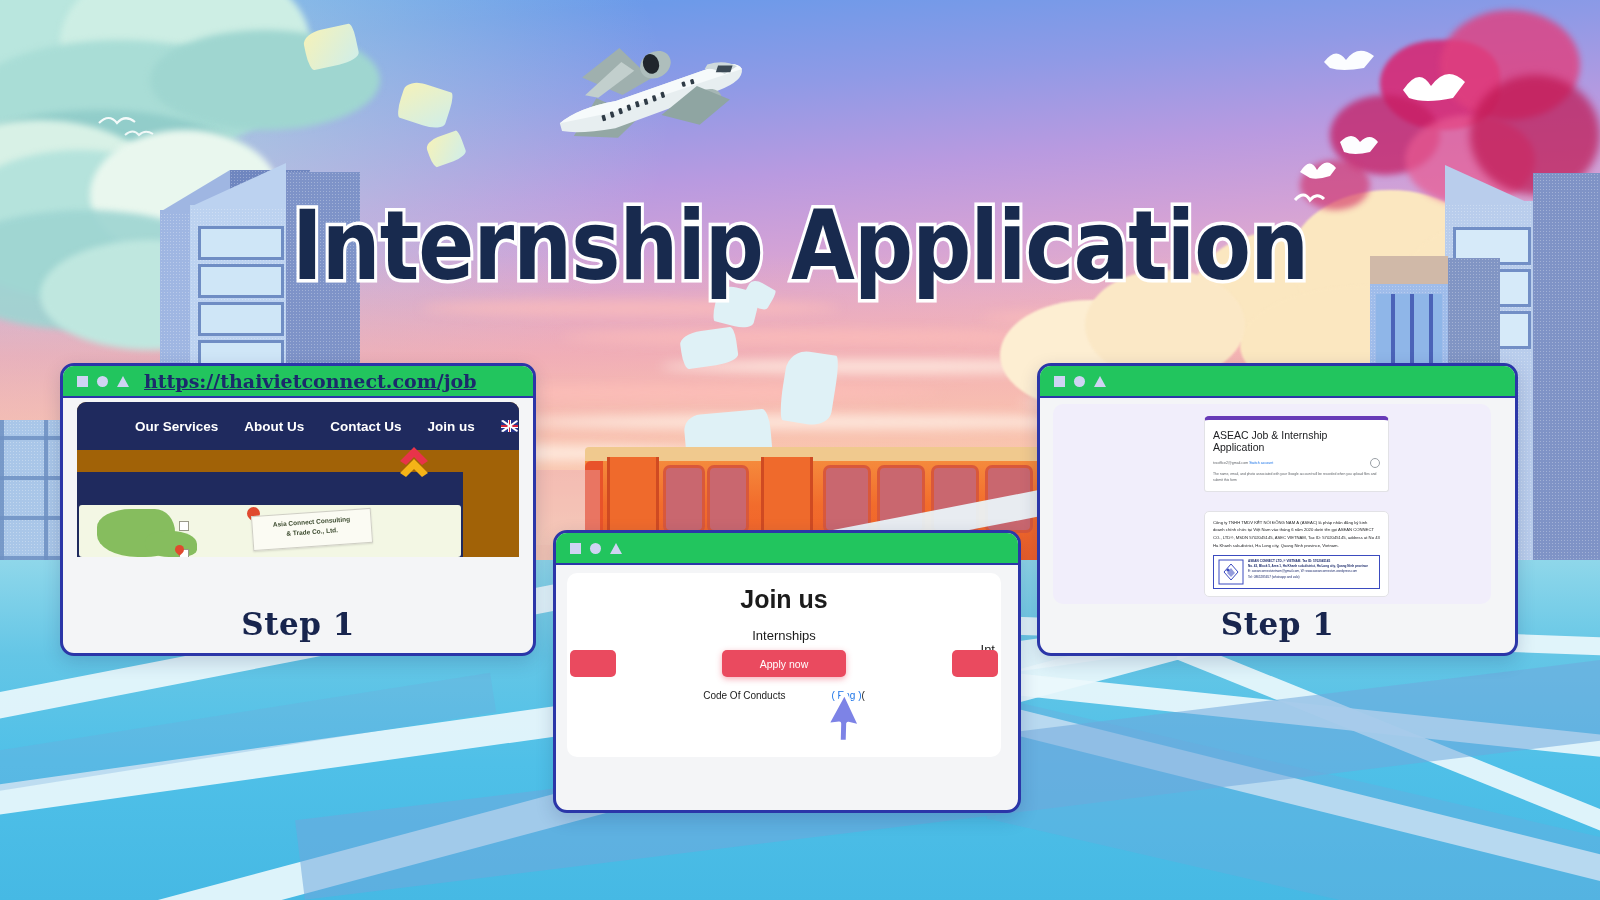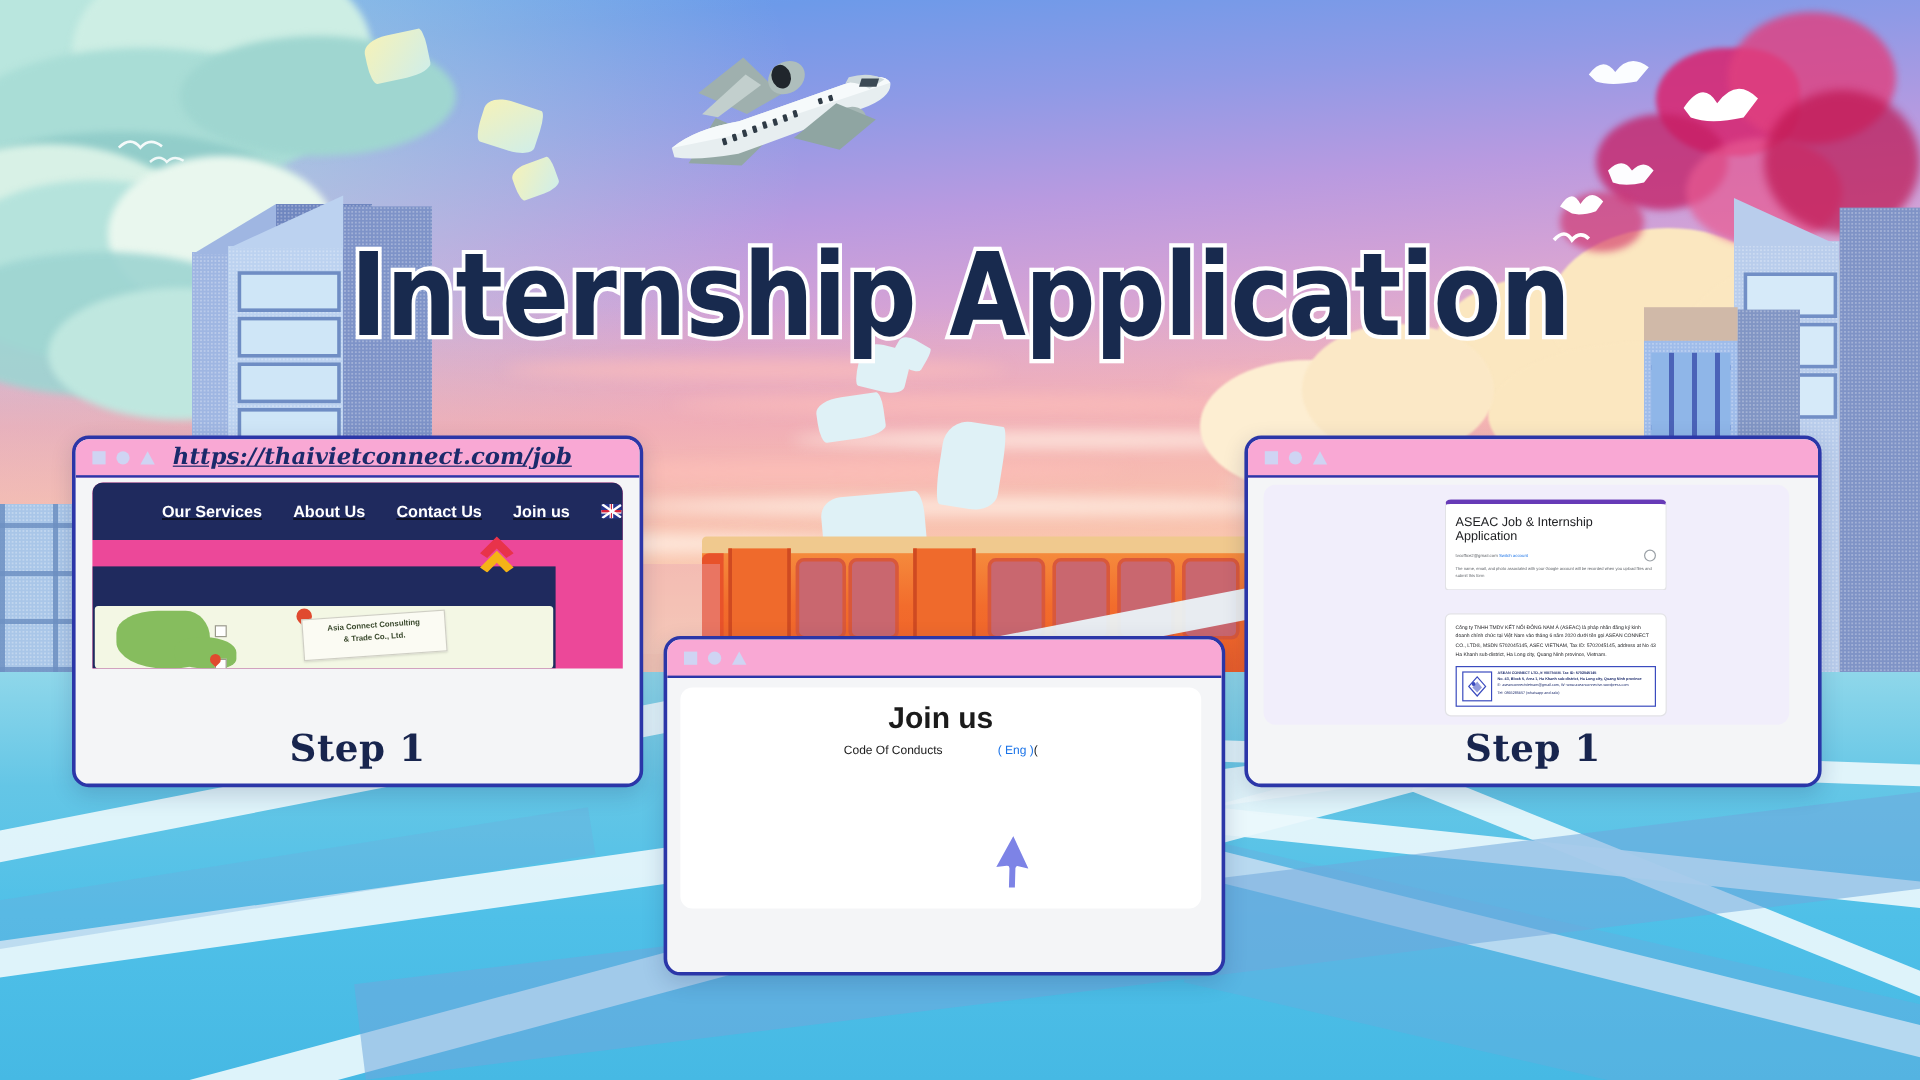--- a/index.html
+++ b/index.html
@@ -86,36 +86,36 @@
     paint-order:stroke fill;
     z-index:8;
   }
 
   
   .card{
     position:absolute;border:3px solid #2b36a8;border-radius:14px;
     background:#f4f5f7;overflow:hidden;z-index:10;
     box-shadow:0 6px 18px rgba(30,40,90,.18);
   }
-  .titlebar{height:30px;background:#f9a8d4;display:flex;align-items:center;gap:9px;padding:0 14px;border-bottom:2px solid #2b36a8;font-style:italic;}
+  .titlebar{height:30px;background:#22c55e;display:flex;align-items:center;gap:9px;padding:0 14px;border-bottom:2px solid #2b36a8;}
   .tb-sq{width:11px;height:11px;background:#cfd4f3;}
   .tb-ci{width:11px;height:11px;background:#cfd4f3;border-radius:50%;}
   .tb-tr{width:0;height:0;border-left:6px solid transparent;border-right:6px solid transparent;border-bottom:11px solid #cfd4f3;}
   .url{
     font-family:"DejaVu Serif", serif;font-weight:bold;font-size:19px;color:#1b2a6b;
     text-decoration:underline;margin-left:6px;white-space:nowrap;
   }
   .step-label{
     position:absolute;left:0;width:100%;text-align:center;
     font-family:"DejaVu Serif", serif;font-weight:bold;color:#18254e;
     font-size:31px;letter-spacing:.5px;
   }
 
   
-  .s1-page{position:absolute;left:14px;top:36px;width:442px;height:155px;background:#ec4899;border-radius:9px 9px 0 0;overflow:hidden;text-decoration:underline;}
+  .s1-page{position:absolute;left:14px;top:36px;width:442px;height:155px;background:#a16207;border-radius:9px 9px 0 0;overflow:hidden;}
   .s1-nav{height:48px;background:#1f2a5e;display:flex;align-items:center;gap:26px;padding-left:58px;}
   .s1-nav span{color:#fff;font-size:13.5px;font-weight:bold;}
   .ukflag{width:17px;height:12px;position:relative;background:#25348c;border-radius:2px;overflow:hidden;}
   .ukflag i{position:absolute;background:#fff;}
   .ukflag b{position:absolute;background:#d4243c;}
   .s1-hero{position:absolute;left:0;top:70px;width:386px;height:85px;background:#1f2a5e;}
   .s1-map{position:absolute;left:2px;top:33px;width:382px;height:52px;background:#f3f7e4;border-radius:3px;overflow:hidden;}
   .s1-land{position:absolute;left:18px;top:4px;width:78px;height:48px;background:#86bd5e;
     border-radius:44% 26% 38% 52%/38% 48% 30% 46%;}
   .s1-land2{position:absolute;left:66px;top:26px;width:52px;height:26px;background:#86bd5e;border-radius:40% 50% 30% 46%;}
@@ -400,20 +400,29 @@
 
   <div class="card" style="left:553px;top:530px;width:462px;height:277px;">
     <div class="titlebar">
       <span class="tb-sq"></span>
       <span class="tb-ci"></span>
       <span class="tb-tr"></span>
     </div>
 
     <div class="s2-page">
       <div class="s2-h">Join us</div>
+      <div style="position:relative;">
+        <div class="s2-sub">Internships</div>
+        <div class="s2-side" style="top:14px;">Int</div>
+      </div>
+      <div class="s2-btnrow">
+        <div class="s2-btn-l"></div>
+        <div class="s2-btn">Apply now</div>
+        <div class="s2-btn-r"></div>
+      </div>
       <div class="s2-code">
         <span>Code Of Conducts</span><a>( Eng )</a><span>(</span>
       </div>
     </div>
   </div>
 
   <svg class="cursor" viewBox="0 0 44 56">
     <path d="M8 52 L8 14 L18 22 L26 6 L34 10 L26 26 L38 30 Z" fill="#7d83e6" stroke="#ffffff" stroke-width="4" stroke-linejoin="round" transform="rotate(155 22 28)"></path>
   </svg>
 

